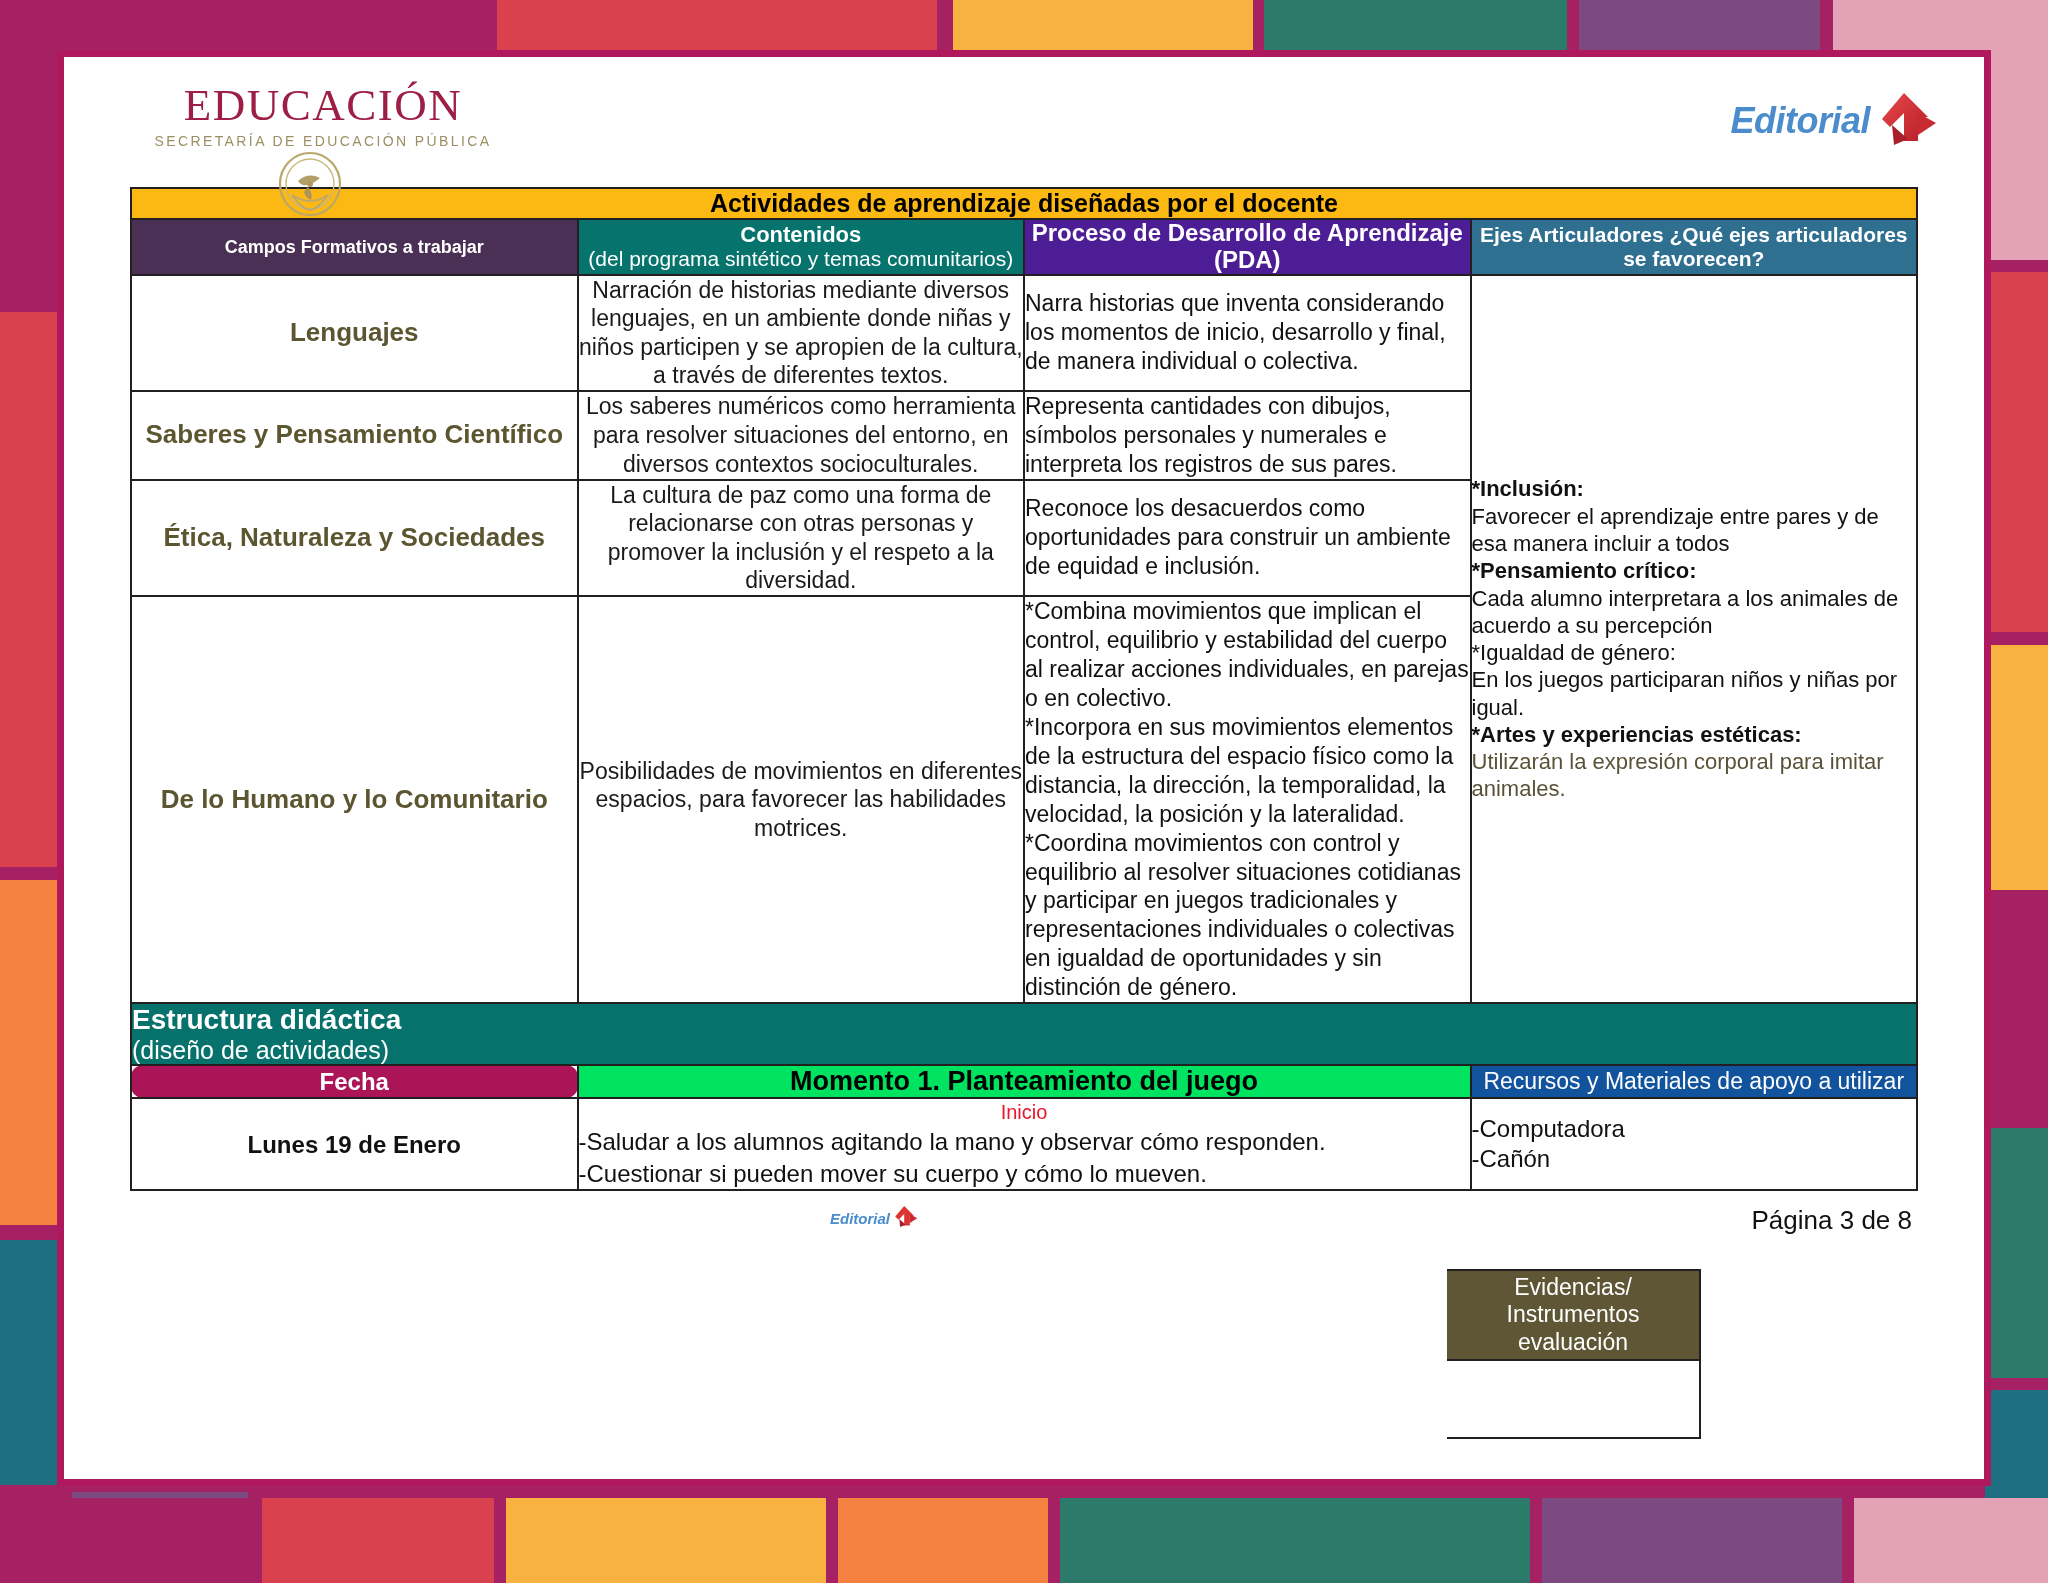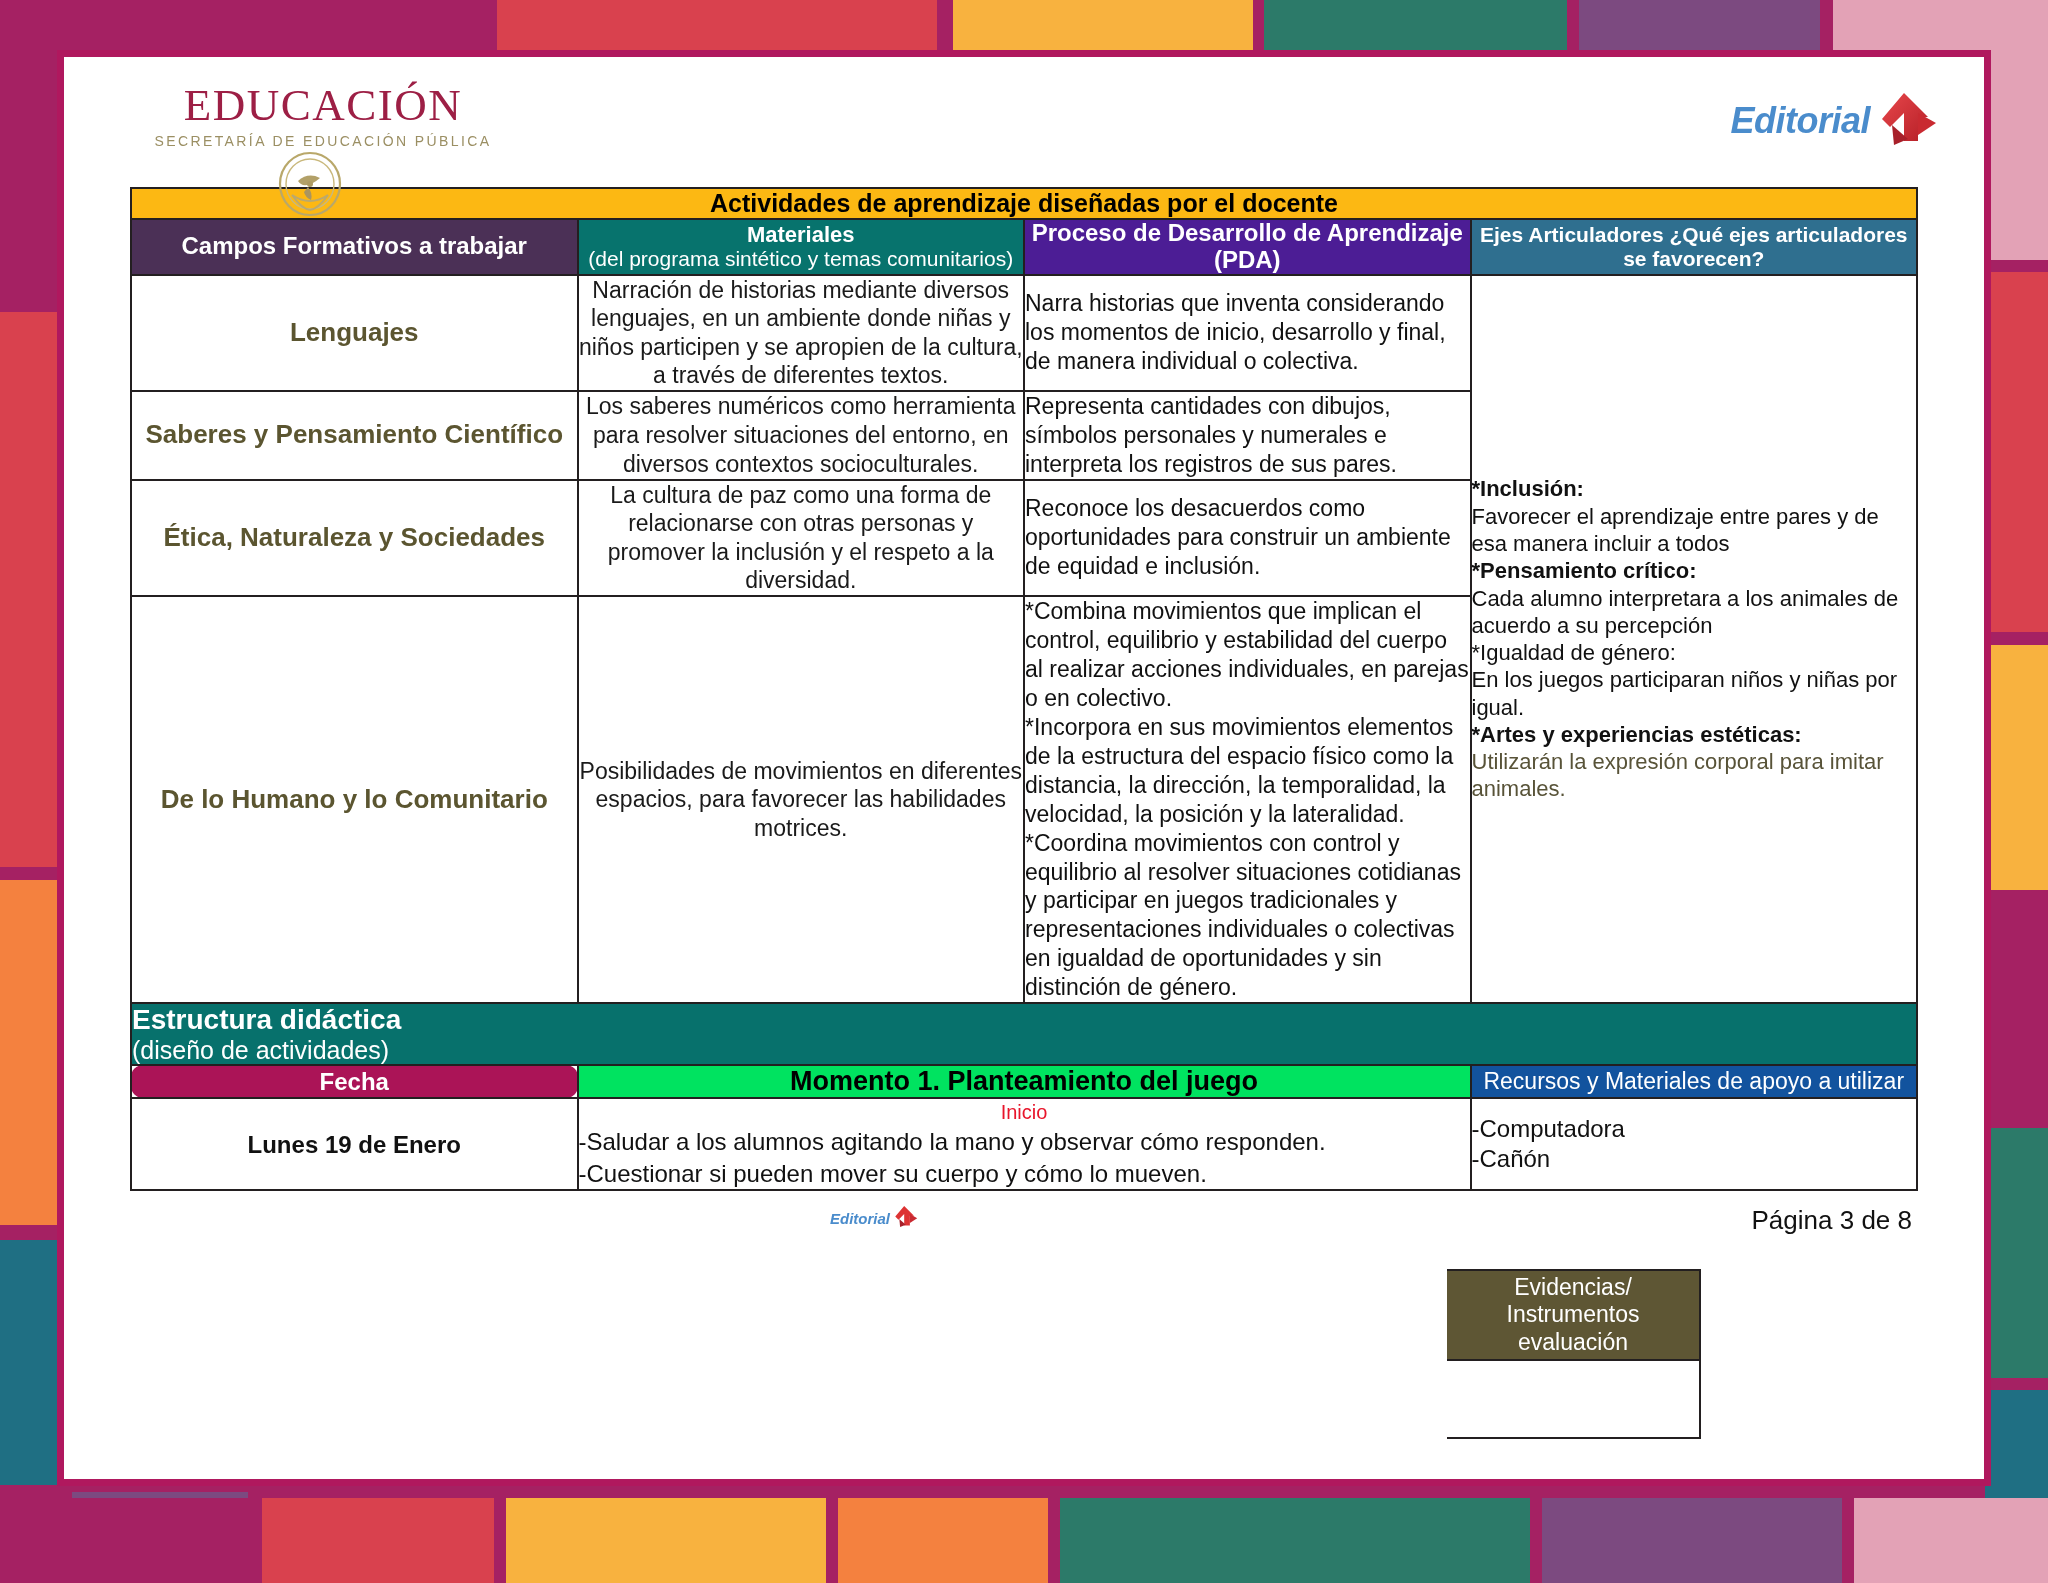--- a/index.html
+++ b/index.html
@@ -63,21 +63,21 @@
     vertical-align:middle;
   }
   .band-yellow{
     background:#fcb813;color:#000;font-weight:bold;font-size:25px;
     text-align:center;padding:7px 0;border:2px solid #231f20;
   }
   .hcell{
     color:#fff;font-weight:bold;text-align:center;
     padding:10px 8px;line-height:1.12;
   }
-  .h-campos{background:#4b3056;font-size:24px;}
+  .h-campos{background:#4b3056;font-size:18px;}
   .h-contenidos{background:#07736d;font-size:22px;}
   .h-pda{background:#4c1d95;font-size:24px;}
   .h-ejes{background:#2f6f8f;font-size:21px;}
   .sub-normal{font-weight:normal;font-size:21px;}
   .cf-name{
     color:#5b5530;font-weight:bold;font-size:26px;text-align:center;
     line-height:1.22;padding:10px 6px;
   }
   .contenido{
     color:#1a1a1a;font-size:23px;text-align:center;line-height:1.24;
@@ -193,21 +193,21 @@
     </div>
 
     <table class="main">
       <tbody>
           <tr>
         <td class="band-yellow" colspan="4">Actividades de aprendizaje diseñadas por el docente</td>
       </tr>
       <tr>
         <td class="hcell h-campos" style="width:213px">Campos Formativos a trabajar</td>
         <td class="hcell h-contenidos" style="width:415px">
-          <div>Materiales</div>
+          <div>Contenidos</div>
           <div class="sub-normal">(del programa sintético y temas comunitarios)</div>
         </td>
         <td class="hcell h-pda" style="width:906px">Proceso de Desarrollo de Aprendizaje (PDA)</td>
         <td class="hcell h-ejes" style="width:254px">Ejes Articuladores ¿Qué ejes articuladores se favorecen?</td>
       </tr>
 
       <tr>
         <td class="cf-name">Lenguajes</td>
         <td class="contenido">Narración de historias mediante diversos lenguajes, en un ambiente donde niñas y niños participen y se apropien de la cultura, a través de diferentes textos.</td>
         <td class="pda">Narra historias que inventa considerando los momentos de inicio, desarrollo y final, de manera individual o colectiva.</td>

